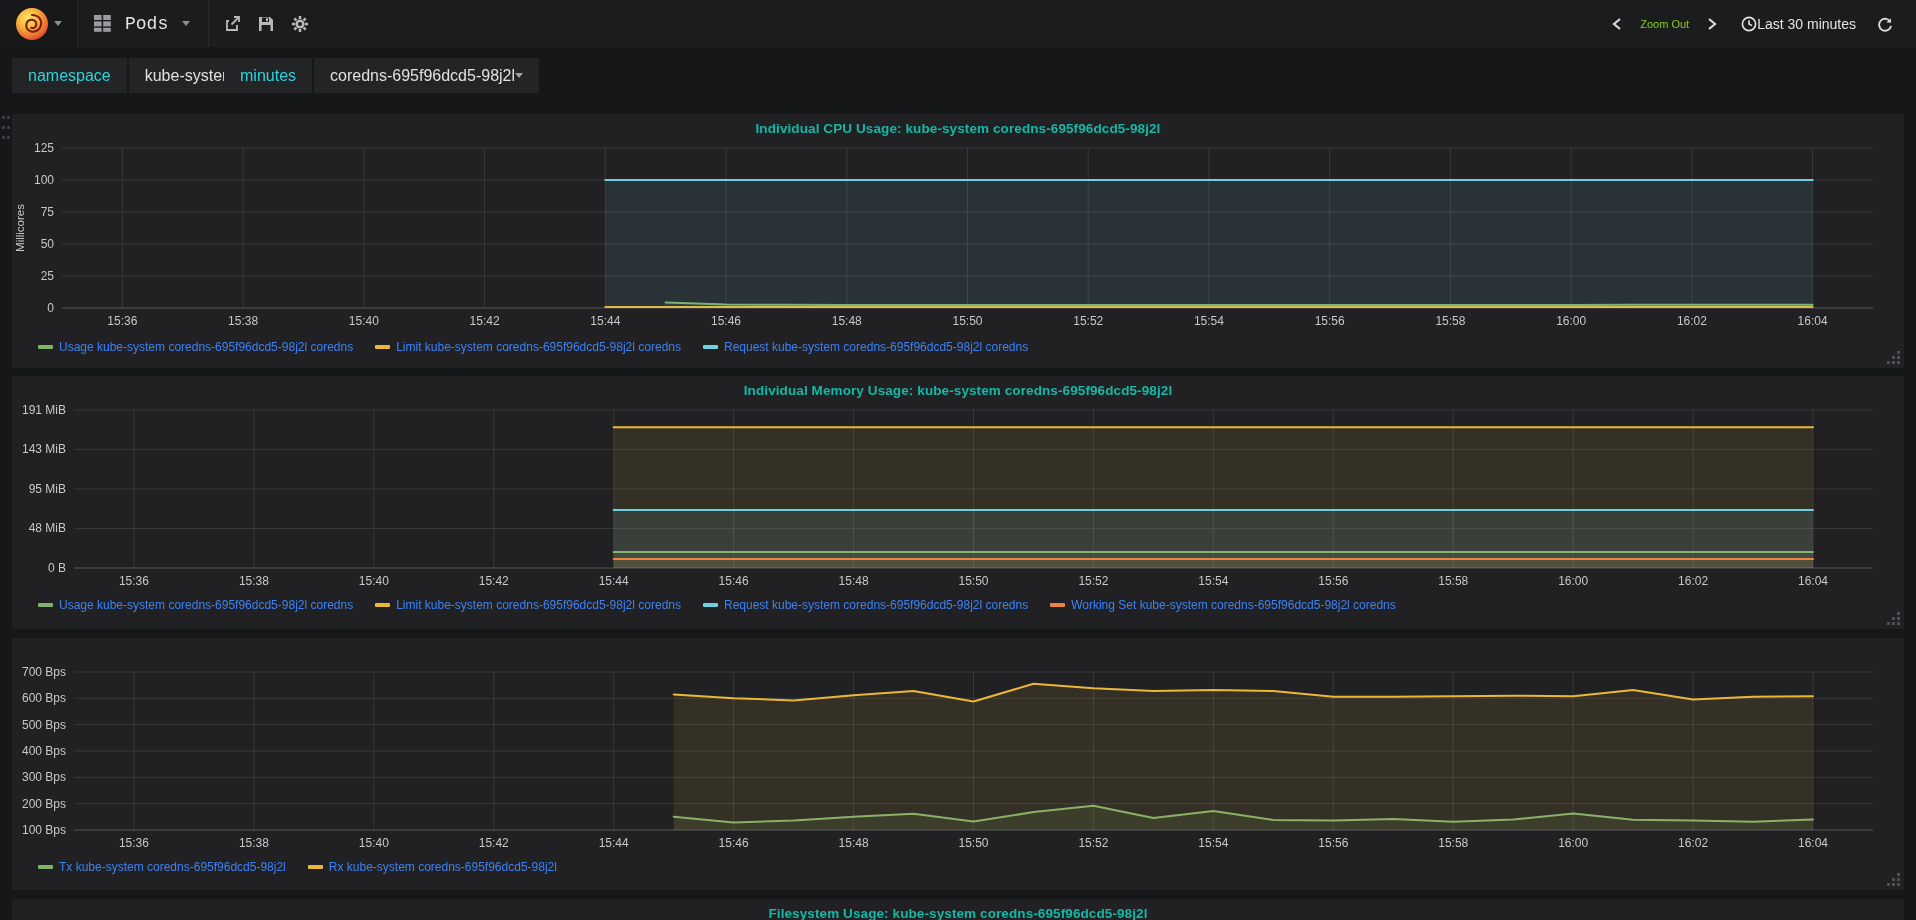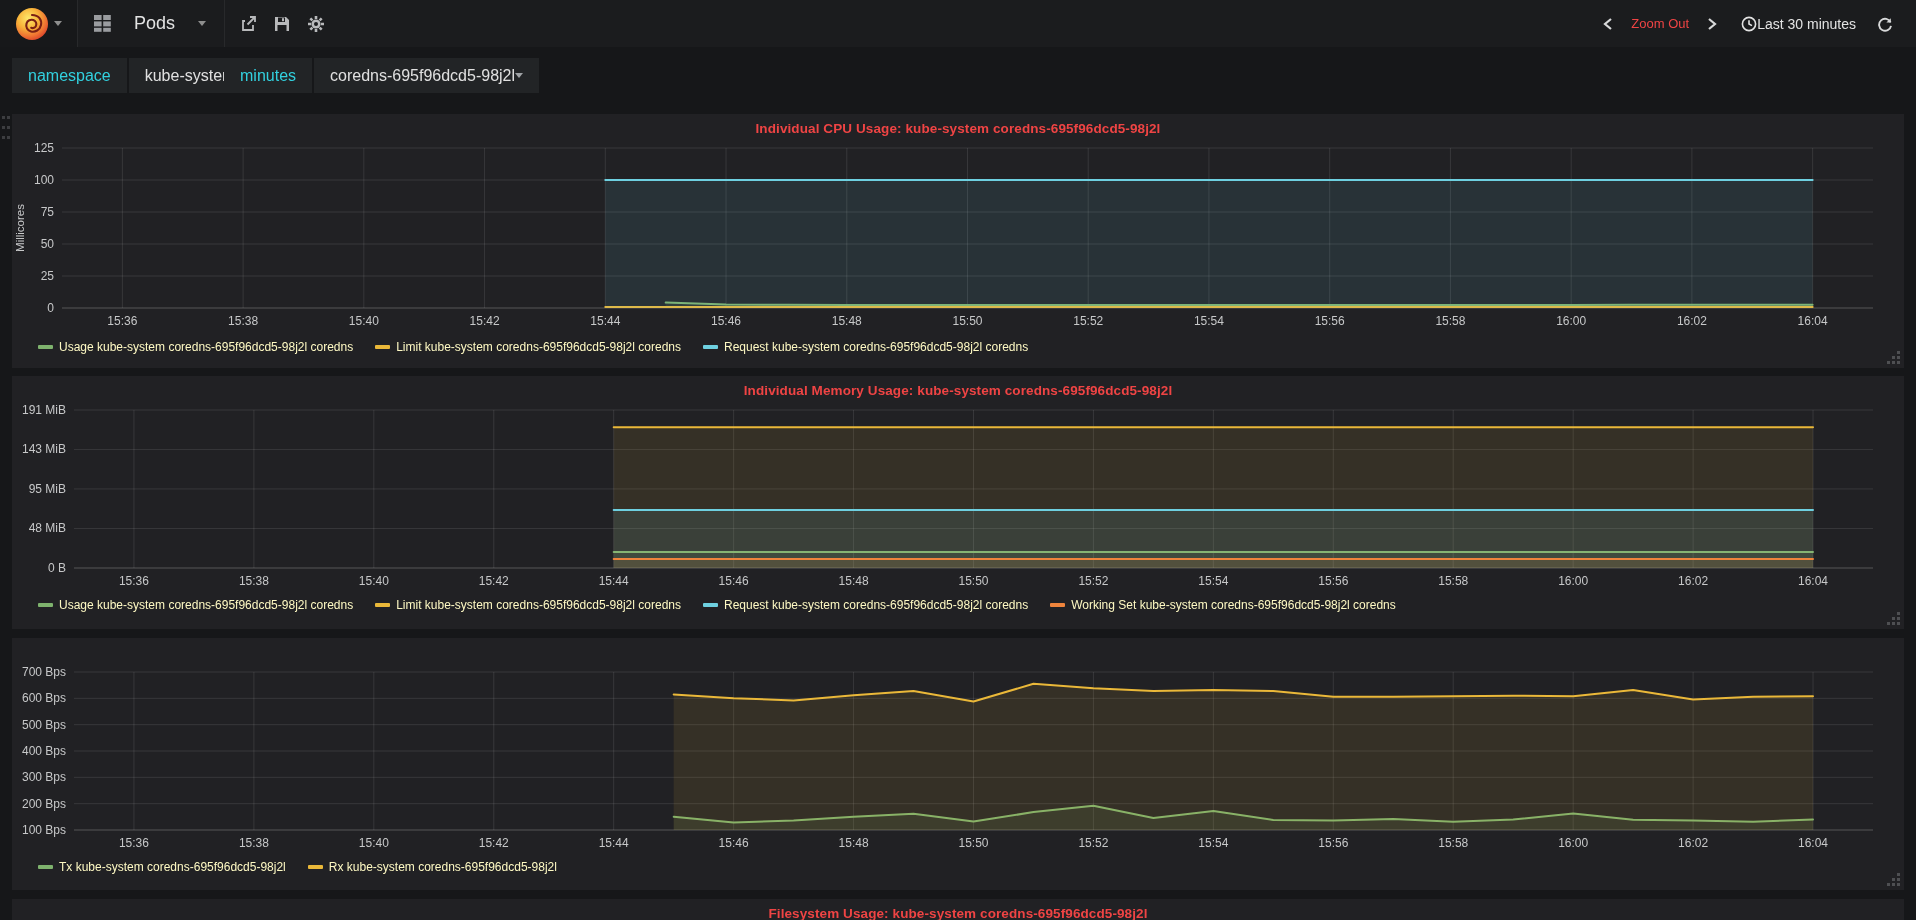--- a/index.html
+++ b/index.html
@@ -16,44 +16,44 @@
   .navbar{ position:absolute; top:0; left:0; width:1916px; height:47px;
            background:#1b1c1e; display:flex; align-items:stretch; }
   .nav-sec{ display:flex; align-items:center; border-right:1px solid #28292b; }
   .logo-sec{ width:78px; justify-content:center; gap:6px; background:#17181a; cursor:pointer;}
   .grafana-logo{ width:32px; height:32px; border-radius:50%;
      background: radial-gradient(circle at 38% 32%, #fde86b 0%, #f8b43a 35%, #ef7132 62%, #d73b2a 82%, #5a1410 100%);
      position:relative; overflow:hidden; }
   .grafana-logo svg{ position:absolute; inset:0; }
   .caret{ width:0; height:0; border-left:4px solid transparent; border-right:4px solid transparent;
           border-top:5px solid #8e8e8e; display:inline-block; }
-  .pods-sec{ padding:0 18px 0 16px; gap:23px; cursor:pointer;}
+  .pods-sec{ padding:0 18px 0 16px; gap:14px; cursor:pointer;font-family:Liberation Mono, monospace;}
   .dash-title{ font-size:18px; color:#e3e3e3; }
   .nav-icons{ display:flex; align-items:center; padding:0 6px; }
   .icon-btn{ width:34px; height:47px; display:flex; align-items:center; justify-content:center;
              cursor:pointer; color:#b8b9bb; }
   .nav-right{ margin-left:auto; display:flex; align-items:center; gap:2px; padding-right:14px; }
-  .nav-right .txt{ color:#ef4444; font-size:13px; padding:0 4px; cursor:pointer;}
+  .nav-right .txt{ color:#84cc16; font-size:11px; padding:0 4px; cursor:pointer;}
   .timepicker{ display:flex; align-items:center; padding:0 10px; cursor:pointer;
                font-size:14px; color:#e3e3e3;}
   
   .submenu{ position:absolute; top:47px; left:0; width:1916px; height:60px; }
   .var-group{ position:absolute; top:11px; height:35px; display:flex; }
   .var-label, .var-value{ background:#222426; height:35px; display:flex; align-items:center;
       padding:0 16px; font-size:16px; }
   .var-label{ color:#32d1df; margin-right:2px; }
   .var-value{ color:#e0e0e0; cursor:pointer; }
   .var-value .caret{ border-top-color:#9fa2a5; }
   
   .panel{ position:absolute; left:12px; width:1892px; background:#212124; }
-  .panel-title{ text-align:center; font-size:13.5px; font-weight:bold; color:#ef4444;
+  .panel-title{ text-align:center; font-size:13.5px; font-weight:bold; color:#14b8a6;
       padding-top:7px; height:30px; cursor:pointer; letter-spacing:.1px; }
   .graph{ position:absolute; left:0; top:0; width:100%; height:100%; }
   .graph svg{ overflow:visible; display:block; }
-  .legend{ position:absolute; left:26px; display:flex; gap:22px; font-size:12px; color:#fef9c3; }
+  .legend{ position:absolute; left:26px; display:flex; gap:22px; font-size:12px; color:#3b82f6; }
   .legend-item{ display:flex; align-items:center; gap:6px; cursor:pointer; white-space:nowrap;}
   .legend-dash{ width:15px; height:4px; border-radius:1px; display:inline-block; }
   .resize-grip{ position:absolute; right:4px; bottom:4px; width:12px; height:12px; cursor:nwse-resize; }
   .resize-grip i{ position:absolute; width:3px; height:3px; background:#4e4f52; }
   .drag-handle{ position:absolute; left:2px; top:116px; width:9px; height:28px;
       display:grid; grid-template-columns:3px 3px; gap:2px; cursor:grab;}
   .drag-handle i{ width:3px; height:3px; background:#3c3d40; }
 </style>
 </head>
 <body>

